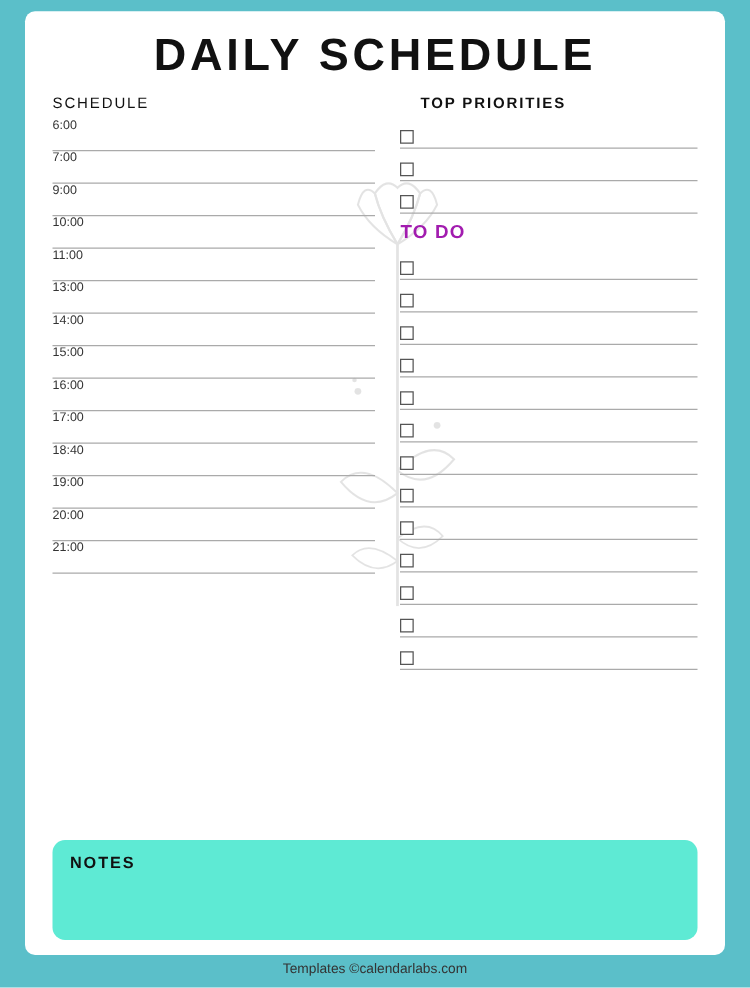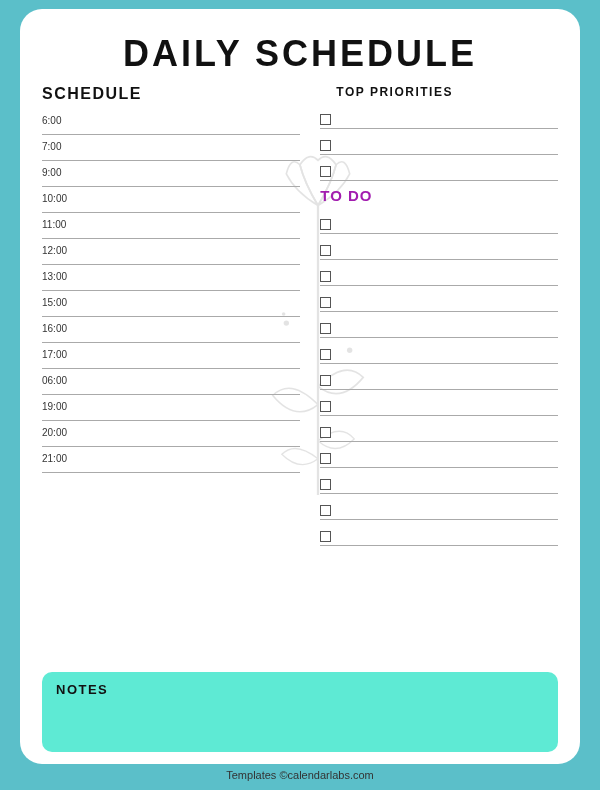--- a/index.html
+++ b/index.html
@@ -12,22 +12,22 @@
       flex-direction: column;
       align-items: center;
       justify-content: center;
       font-family: Arial, sans-serif;
     }
 
     .page-wrapper {
       width: 560px;
       height: 755px;
       background: white;
-      border-radius: 22px;
-      padding: 24px 22px 12px 22px;
+      border-radius: 8px;
+      padding: 14px 22px 12px 22px;
       display: flex;
       flex-direction: column;
       position: relative;
     }
 
     .title {
       text-align: center;
       font-size: 36px;
       font-weight: 900;
       letter-spacing: 3px;
@@ -45,31 +45,31 @@
 
     
     .schedule-col {
       width: 52%;
       padding-right: 10px;
       position: relative;
       z-index: 2;
     }
 
     .col-header {
-      font-size: 16px;
-      font-weight: 700;
+      font-size: 12px;
+      font-weight: 400;
       letter-spacing: 1.5px;
       text-transform: uppercase;
       margin-bottom: 6px;
       color: #111;
     }
 
     .time-row {
       display: flex;
-      align-items: center;
+      align-items: flex-start;
       height: 26px;
       border-bottom: 1px solid #aaa;
       margin-bottom: 0;
     }
 
     .time-label {
       font-size: 10px;
       color: #333;
       min-width: 34px;
       padding-bottom: 2px;
@@ -202,36 +202,36 @@
           <div class="time-row">
             <span class="time-label">9:00</span>
           </div>
           <div class="time-row">
             <span class="time-label">10:00</span>
           </div>
           <div class="time-row">
             <span class="time-label">11:00</span>
           </div>
           <div class="time-row">
-            <span class="time-label">12:00</span>
-          </div>
-          <div class="time-row">
             <span class="time-label">13:00</span>
           </div>
           <div class="time-row">
+            <span class="time-label">14:00</span>
+          </div>
+          <div class="time-row">
             <span class="time-label">15:00</span>
           </div>
           <div class="time-row">
             <span class="time-label">16:00</span>
           </div>
           <div class="time-row">
             <span class="time-label">17:00</span>
           </div>
           <div class="time-row">
-            <span class="time-label">06:00</span>
+            <span class="time-label">18:40</span>
           </div>
           <div class="time-row">
             <span class="time-label">19:00</span>
           </div>
           <div class="time-row">
             <span class="time-label">20:00</span>
           </div>
           <div class="time-row">
             <span class="time-label">21:00</span>
           </div>

